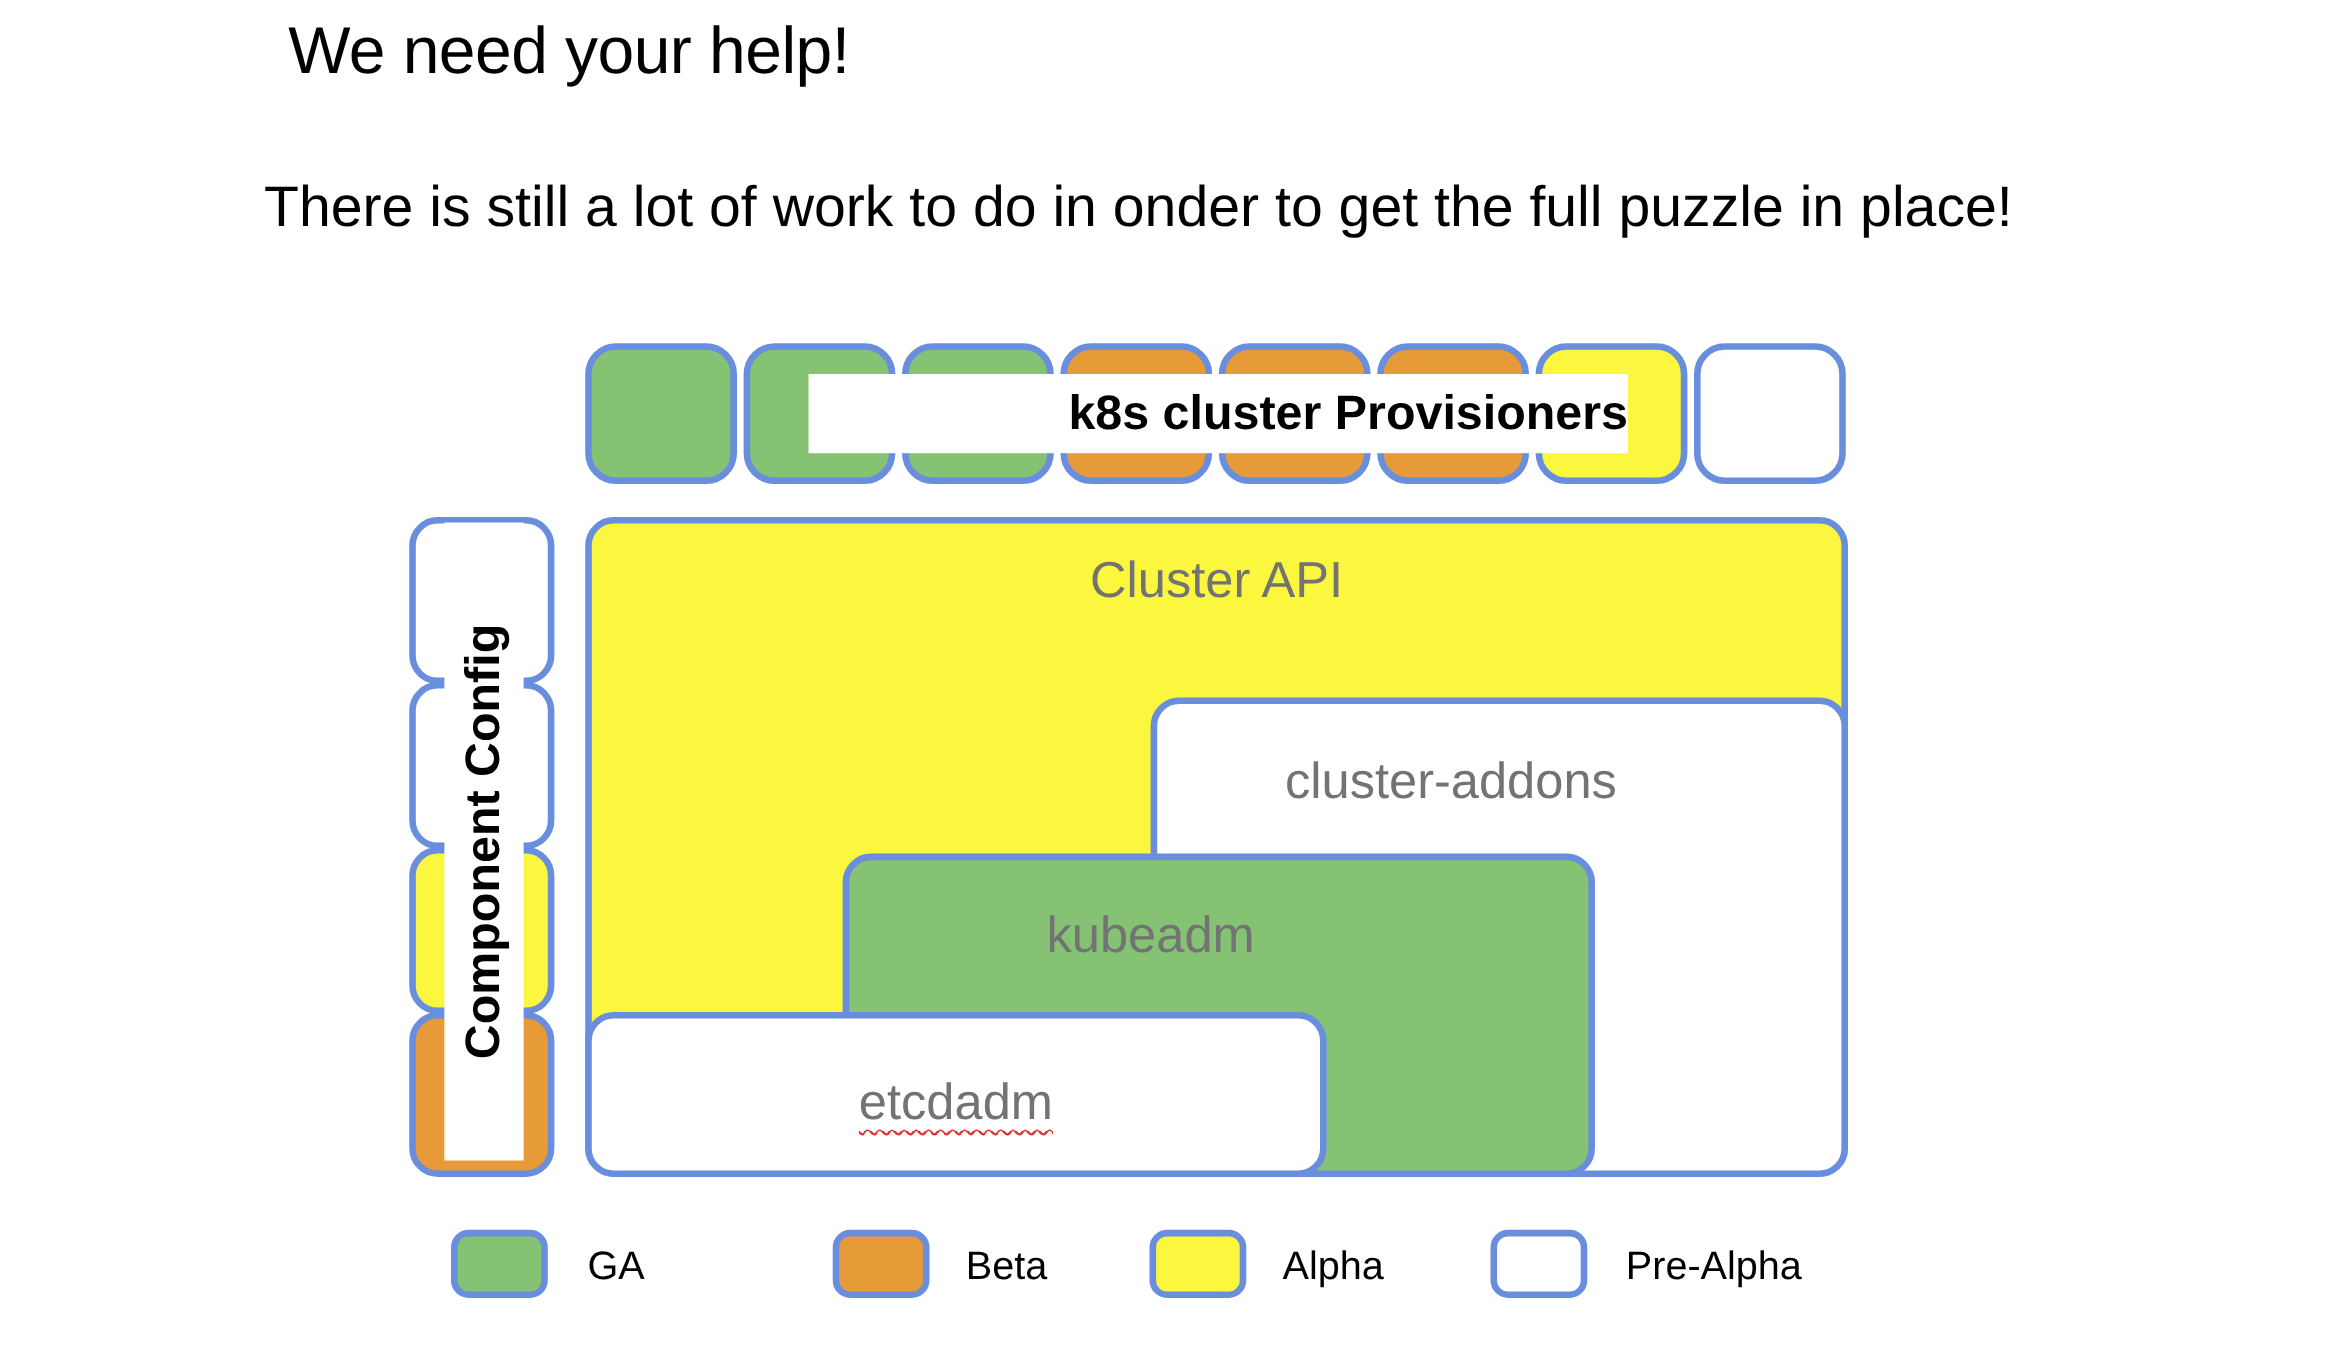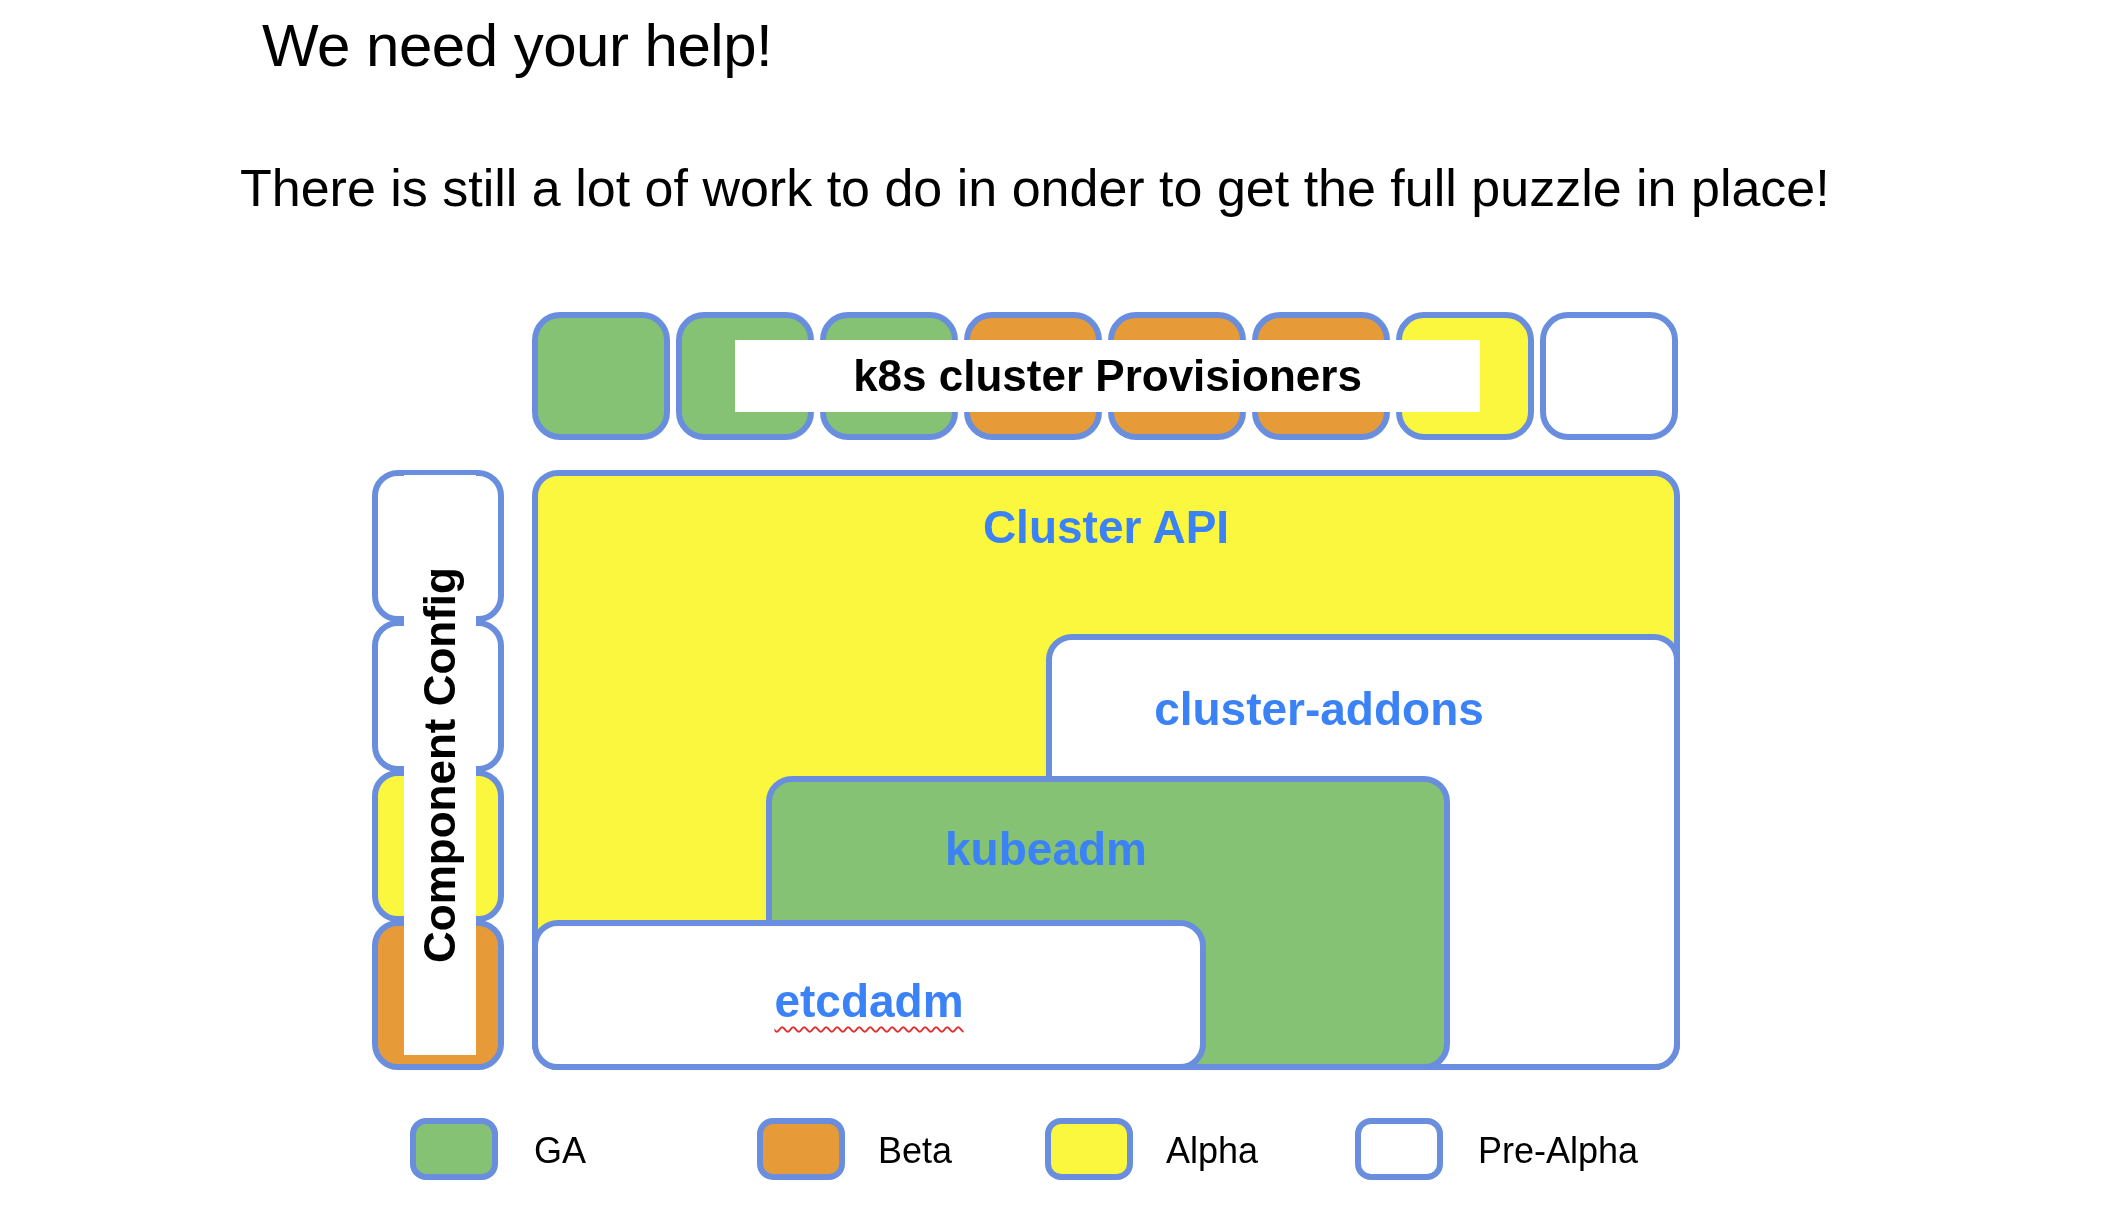--- a/index.html
+++ b/index.html
@@ -46,22 +46,22 @@
     border-radius: 26px;
     background: #ffffff;
   }
   .fill-ga    { background: #85c274; }
   .fill-beta  { background: #e79a38; }
   .fill-alpha { background: #fbf73e; }
   .fill-pre   { background: #ffffff; }
 
   .node-label {
     position: absolute;
-    font-weight: bold;
-    color: #3b82f6;
+    font-weight: normal;
+    color: #737373;
     white-space: nowrap;
     text-align: center;
   }
 
   
   #provisioner-strip { position: absolute; left: 0; top: 0; }
   .prov-box {
     border-radius: 28px;
     top: 312px;
     height: 128px;
@@ -72,21 +72,21 @@
     top: 340px;
     width: 745px;
     height: 72px;
     background: #ffffff;
     z-index: 8;
   }
   #provisioner-caption span {
     display: block;
     width: 100%;
     line-height: 72px;
-    text-align: center;
+    text-align: right;
     font-size: 44px;
     font-weight: bold;
   }
 
   
   .cc-box {
     left: 372px;
     width: 132px;
     border-radius: 26px;
   }

